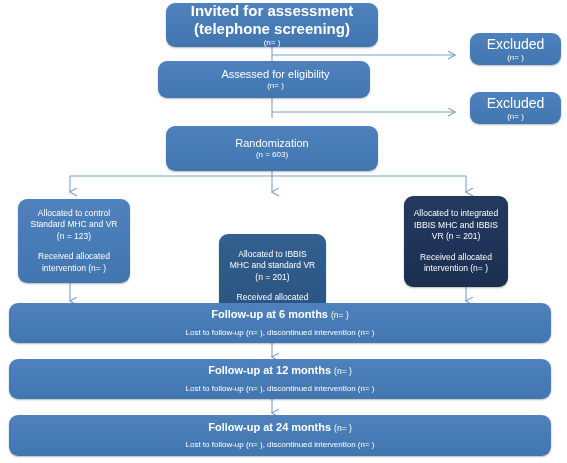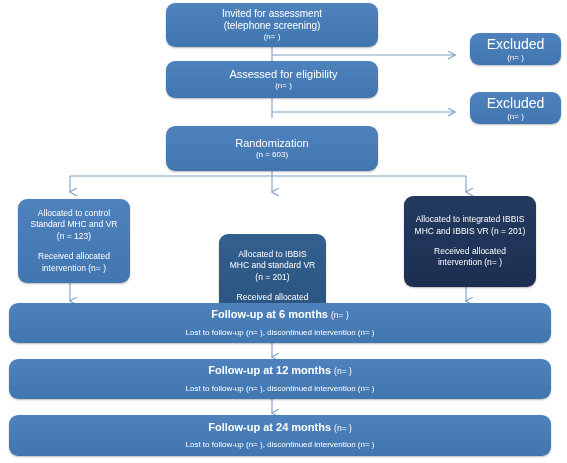--- a/index.html
+++ b/index.html
@@ -44,22 +44,22 @@
   .fill-medium {
     background: linear-gradient(180deg, #4f82bd 0%, #477bb6 55%, #4276b1 100%);
   }
   .fill-dark {
     background: linear-gradient(180deg, #33608f 0%, #2d5886 55%, #2a5280 100%);
   }
   .fill-navy {
     background: linear-gradient(180deg, #23395e 0%, #1f3458 55%, #1c2f51 100%);
   }
   .title-lg {
-    font-size: 10px;
-    font-weight: normal;
+    font-size: 15px;
+    font-weight: bold;
   }
   .title-md {
     font-size: 11px;
   }
   .sub-sm {
     font-size: 8px;
   }
   .alloc {
     font-size: 8.5px;
     padding: 6px 9px;
@@ -129,21 +129,21 @@
       <line x1="272" y1="399" x2="272" y2="413" marker-end="url(#arrowDown)"></line>
     </g>
   </svg>
 
   <div class="node fill-medium" style="left:166px; top:3px; width:212px; height:44px;">
     <span class="title-lg">Invited for assessment</span>
     <span class="title-lg">(telephone screening)</span>
     <span class="sub-sm">(n= )</span>
   </div>
 
-  <div class="node fill-medium" style="left:166px; top:61px; width:212px; height:37px;padding-left:23px;">
+  <div class="node fill-medium" style="left:158px; top:61px; width:212px; height:37px;padding-left:23px;">
     <span class="title-md">Assessed for eligibility</span>
     <span class="sub-sm">(n= )</span>
   </div>
 
   <div class="node fill-medium" style="left:166px; top:126px; width:212px; height:45px;">
     <span class="title-md">Randomization</span>
     <span class="sub-sm">(n = 603)</span>
   </div>
 
   <div class="node fill-medium" style="left:470px; top:33px; width:91px; height:32px;">
@@ -161,21 +161,21 @@
     <span class="gap"></span>
     <span class="grp">Received allocated intervention (n= )</span>
   </div>
 
   <div class="node fill-dark alloc" style="left:219px; top:194px; width:107px; height:96px;margin-top:40px;">
     <span class="grp">Allocated to IBBIS MHC and standard VR (n = 201)</span>
     <span class="gap"></span>
     <span class="grp">Received allocated intervention (n= )</span>
   </div>
 
-  <div class="node fill-navy alloc" style="left:404px; top:196px; width:132px; height:91px;">
+  <div class="node fill-navy alloc" style="left:404px; top:196px; width:104px; height:91px;">
     <span class="grp">Allocated to integrated IBBIS MHC and IBBIS VR (n = 201)</span>
     <span class="gap"></span>
     <span class="grp">Received allocated intervention (n= )</span>
   </div>
 
   <div class="node fill-medium" style="left:9px; top:303px; width:542px; height:40px;">
     <span class="bar-title">
       <span>Follow-up at 6 months</span>
       <span class="np">(n= )</span>
     </span>

